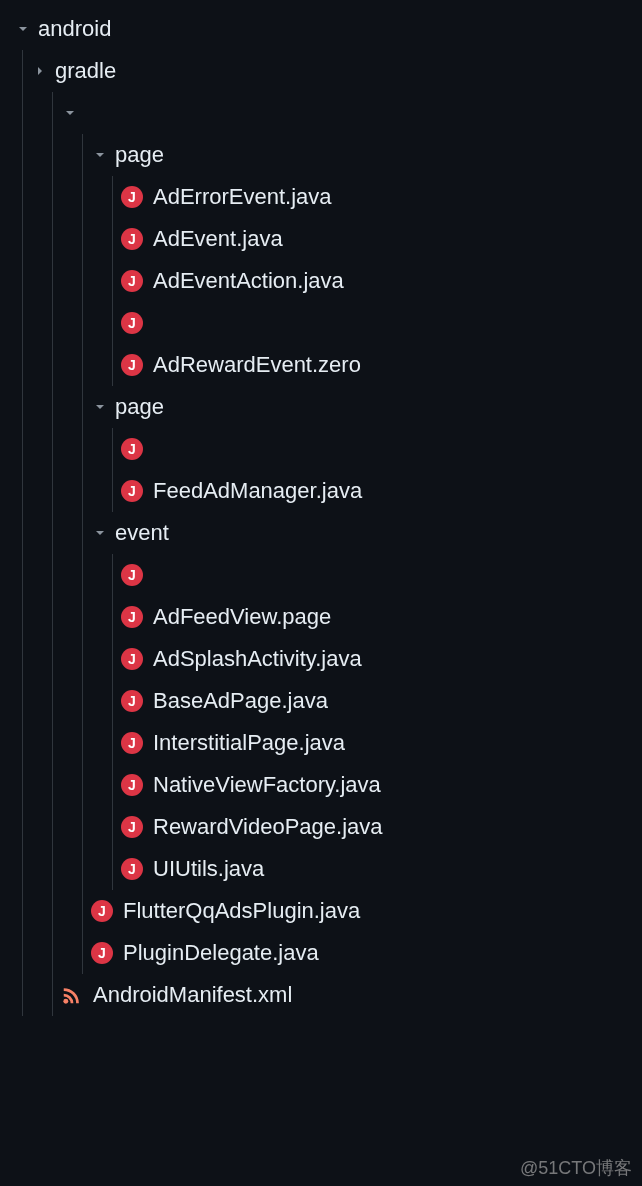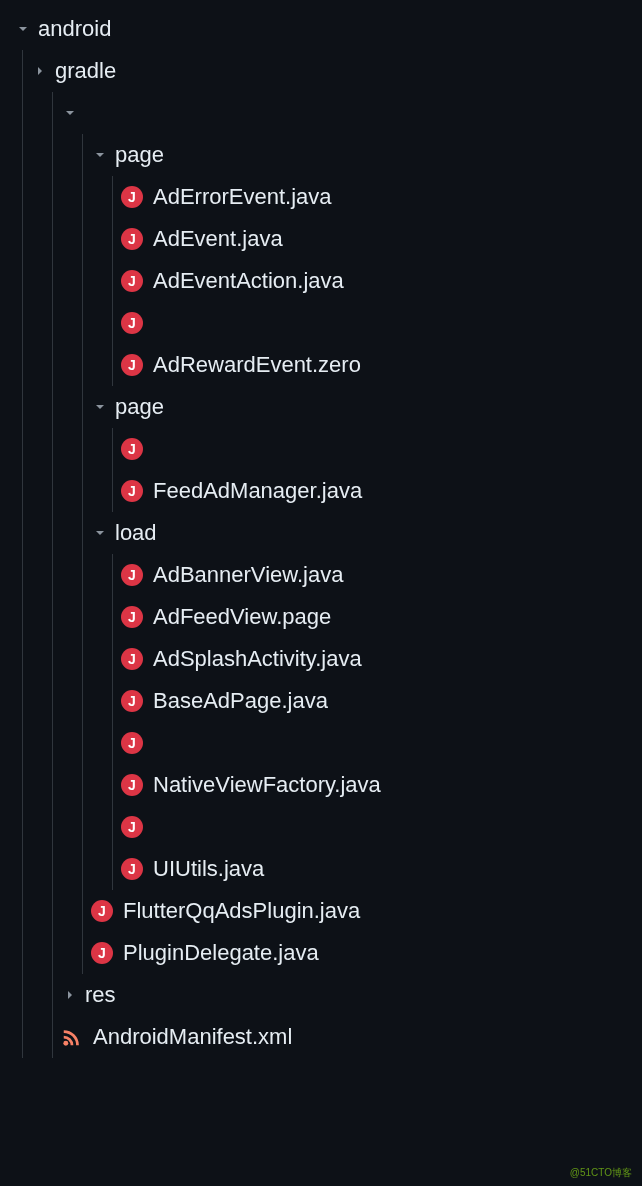--- a/index.html
+++ b/index.html
@@ -77,22 +77,22 @@
     .guide {
       border-left: 1px solid #30363d;
       display: inline-block;
       height: 42px;
       flex-shrink: 0;
     }
     .watermark {
       position: absolute;
       bottom: 6px;
       right: 10px;
-      color: #84cc16;
-      font-size: 10px;
+      color: #a3a3a3;
+      font-size: 18px;
       opacity: 0.7;
     }
   </style>
 </head>
 <body>
 
 <div id="tree-container">
     <div class="tree-row">
       <span class="indent" style="width: 14px;"></span>
       <span class="chevron">
@@ -290,38 +290,37 @@
       <span class="indent" style="width: 0px;"></span>
       <span class="indent" style="width: 29px;"></span>
       <span class="guide" style="margin-left: 0px; width: 1px;"></span>
       <span class="indent" style="width: 0px;"></span>
       <span class="indent" style="width: 8px;"></span>
       <span class="chevron">
         <svg viewBox="0 0 16 16" fill="currentColor">
           <path d="M4 6l4 4 4-4"></path>
         </svg>
       </span>
-      <span class="label">load</span>
-    </div>
-    <div class="tree-row">
-      <span class="indent" style="width: 22px;"></span>
-      <span class="guide" style="margin-left: 0px; width: 1px;"></span>
-      <span class="indent" style="width: 0px;"></span>
-      <span class="indent" style="width: 29px;"></span>
-      <span class="guide" style="margin-left: 0px; width: 1px;"></span>
-      <span class="indent" style="width: 0px;"></span>
-      <span class="indent" style="width: 29px;"></span>
-      <span class="guide" style="margin-left: 0px; width: 1px;"></span>
-      <span class="indent" style="width: 0px;"></span>
-      <span class="indent" style="width: 29px;"></span>
-      <span class="guide" style="margin-left: 0px; width: 1px;"></span>
-      <span class="indent" style="width: 0px;"></span>
-      <span class="indent" style="width: 8px;"></span>
-      <span class="java-icon">J</span>
-      <span class="label">AdBannerView.java</span>
+      <span class="label">event</span>
+    </div>
+    <div class="tree-row">
+      <span class="indent" style="width: 22px;"></span>
+      <span class="guide" style="margin-left: 0px; width: 1px;"></span>
+      <span class="indent" style="width: 0px;"></span>
+      <span class="indent" style="width: 29px;"></span>
+      <span class="guide" style="margin-left: 0px; width: 1px;"></span>
+      <span class="indent" style="width: 0px;"></span>
+      <span class="indent" style="width: 29px;"></span>
+      <span class="guide" style="margin-left: 0px; width: 1px;"></span>
+      <span class="indent" style="width: 0px;"></span>
+      <span class="indent" style="width: 29px;"></span>
+      <span class="guide" style="margin-left: 0px; width: 1px;"></span>
+      <span class="indent" style="width: 0px;"></span>
+      <span class="indent" style="width: 8px;"></span>
+      <span class="java-icon">J</span>
     </div>
     <div class="tree-row">
       <span class="indent" style="width: 22px;"></span>
       <span class="guide" style="margin-left: 0px; width: 1px;"></span>
       <span class="indent" style="width: 0px;"></span>
       <span class="indent" style="width: 29px;"></span>
       <span class="guide" style="margin-left: 0px; width: 1px;"></span>
       <span class="indent" style="width: 0px;"></span>
       <span class="indent" style="width: 29px;"></span>
       <span class="guide" style="margin-left: 0px; width: 1px;"></span>
@@ -375,20 +374,21 @@
       <span class="guide" style="margin-left: 0px; width: 1px;"></span>
       <span class="indent" style="width: 0px;"></span>
       <span class="indent" style="width: 29px;"></span>
       <span class="guide" style="margin-left: 0px; width: 1px;"></span>
       <span class="indent" style="width: 0px;"></span>
       <span class="indent" style="width: 29px;"></span>
       <span class="guide" style="margin-left: 0px; width: 1px;"></span>
       <span class="indent" style="width: 0px;"></span>
       <span class="indent" style="width: 8px;"></span>
       <span class="java-icon">J</span>
+      <span class="label">InterstitialPage.java</span>
     </div>
     <div class="tree-row">
       <span class="indent" style="width: 22px;"></span>
       <span class="guide" style="margin-left: 0px; width: 1px;"></span>
       <span class="indent" style="width: 0px;"></span>
       <span class="indent" style="width: 29px;"></span>
       <span class="guide" style="margin-left: 0px; width: 1px;"></span>
       <span class="indent" style="width: 0px;"></span>
       <span class="indent" style="width: 29px;"></span>
       <span class="guide" style="margin-left: 0px; width: 1px;"></span>
@@ -408,20 +408,21 @@
       <span class="guide" style="margin-left: 0px; width: 1px;"></span>
       <span class="indent" style="width: 0px;"></span>
       <span class="indent" style="width: 29px;"></span>
       <span class="guide" style="margin-left: 0px; width: 1px;"></span>
       <span class="indent" style="width: 0px;"></span>
       <span class="indent" style="width: 29px;"></span>
       <span class="guide" style="margin-left: 0px; width: 1px;"></span>
       <span class="indent" style="width: 0px;"></span>
       <span class="indent" style="width: 8px;"></span>
       <span class="java-icon">J</span>
+      <span class="label">RewardVideoPage.java</span>
     </div>
     <div class="tree-row">
       <span class="indent" style="width: 22px;"></span>
       <span class="guide" style="margin-left: 0px; width: 1px;"></span>
       <span class="indent" style="width: 0px;"></span>
       <span class="indent" style="width: 29px;"></span>
       <span class="guide" style="margin-left: 0px; width: 1px;"></span>
       <span class="indent" style="width: 0px;"></span>
       <span class="indent" style="width: 29px;"></span>
       <span class="guide" style="margin-left: 0px; width: 1px;"></span>
@@ -453,35 +454,20 @@
       <span class="indent" style="width: 0px;"></span>
       <span class="indent" style="width: 29px;"></span>
       <span class="guide" style="margin-left: 0px; width: 1px;"></span>
       <span class="indent" style="width: 0px;"></span>
       <span class="indent" style="width: 29px;"></span>
       <span class="guide" style="margin-left: 0px; width: 1px;"></span>
       <span class="indent" style="width: 0px;"></span>
       <span class="indent" style="width: 8px;"></span>
       <span class="java-icon">J</span>
       <span class="label">PluginDelegate.java</span>
-    </div>
-    <div class="tree-row">
-      <span class="indent" style="width: 22px;"></span>
-      <span class="guide" style="margin-left: 0px; width: 1px;"></span>
-      <span class="indent" style="width: 0px;"></span>
-      <span class="indent" style="width: 29px;"></span>
-      <span class="guide" style="margin-left: 0px; width: 1px;"></span>
-      <span class="indent" style="width: 0px;"></span>
-      <span class="indent" style="width: 8px;"></span>
-      <span class="chevron">
-        <svg viewBox="0 0 16 16" fill="currentColor">
-          <path d="M6 4l4 4-4 4"></path>
-        </svg>
-      </span>
-      <span class="label">res</span>
     </div>
     <div class="tree-row">
       <span class="indent" style="width: 22px;"></span>
       <span class="guide" style="margin-left: 0px; width: 1px;"></span>
       <span class="indent" style="width: 0px;"></span>
       <span class="indent" style="width: 29px;"></span>
       <span class="guide" style="margin-left: 0px; width: 1px;"></span>
       <span class="indent" style="width: 0px;"></span>
       <span class="indent" style="width: 8px;"></span>
       <span class="xml-icon">

